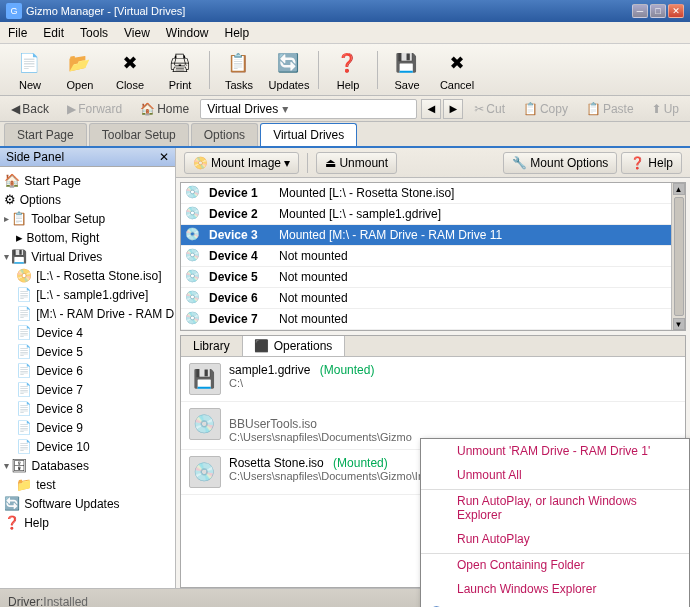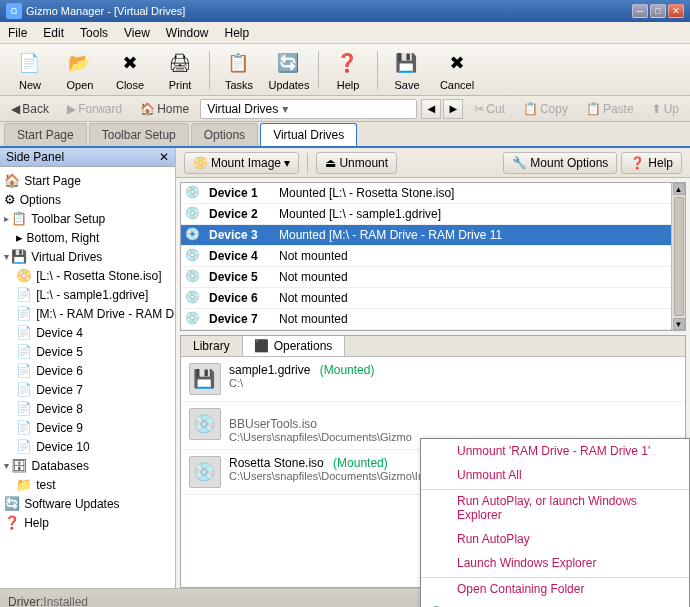--- a/index.html
+++ b/index.html
@@ -490,22 +490,22 @@
         </div>
       </div>
     </div>
   </div>
 
   <div class="context-menu">
     <div class="ctx-item">Unmount 'RAM Drive - RAM Drive 1'</div>
     <div class="ctx-item">Unmount All</div>
     <div class="ctx-item separator">Run AutoPlay, or launch Windows Explorer</div>
     <div class="ctx-item">Run AutoPlay</div>
+    <div class="ctx-item separator">Open Containing Folder</div>
     <div class="ctx-item">Launch Windows Explorer</div>
-    <div class="ctx-item separator">Open Containing Folder</div>
     <div class="ctx-item with-icon">
       <span class="ctx-icon">🔵</span>
       <span>Mount Image</span>
     </div>
 
   </div>
 
   <div class="logo-watermark">
     <span style="color:#2a8; font-size:16px; font-style:italic;">G+</span>
     <span>SnapFiles</span>

